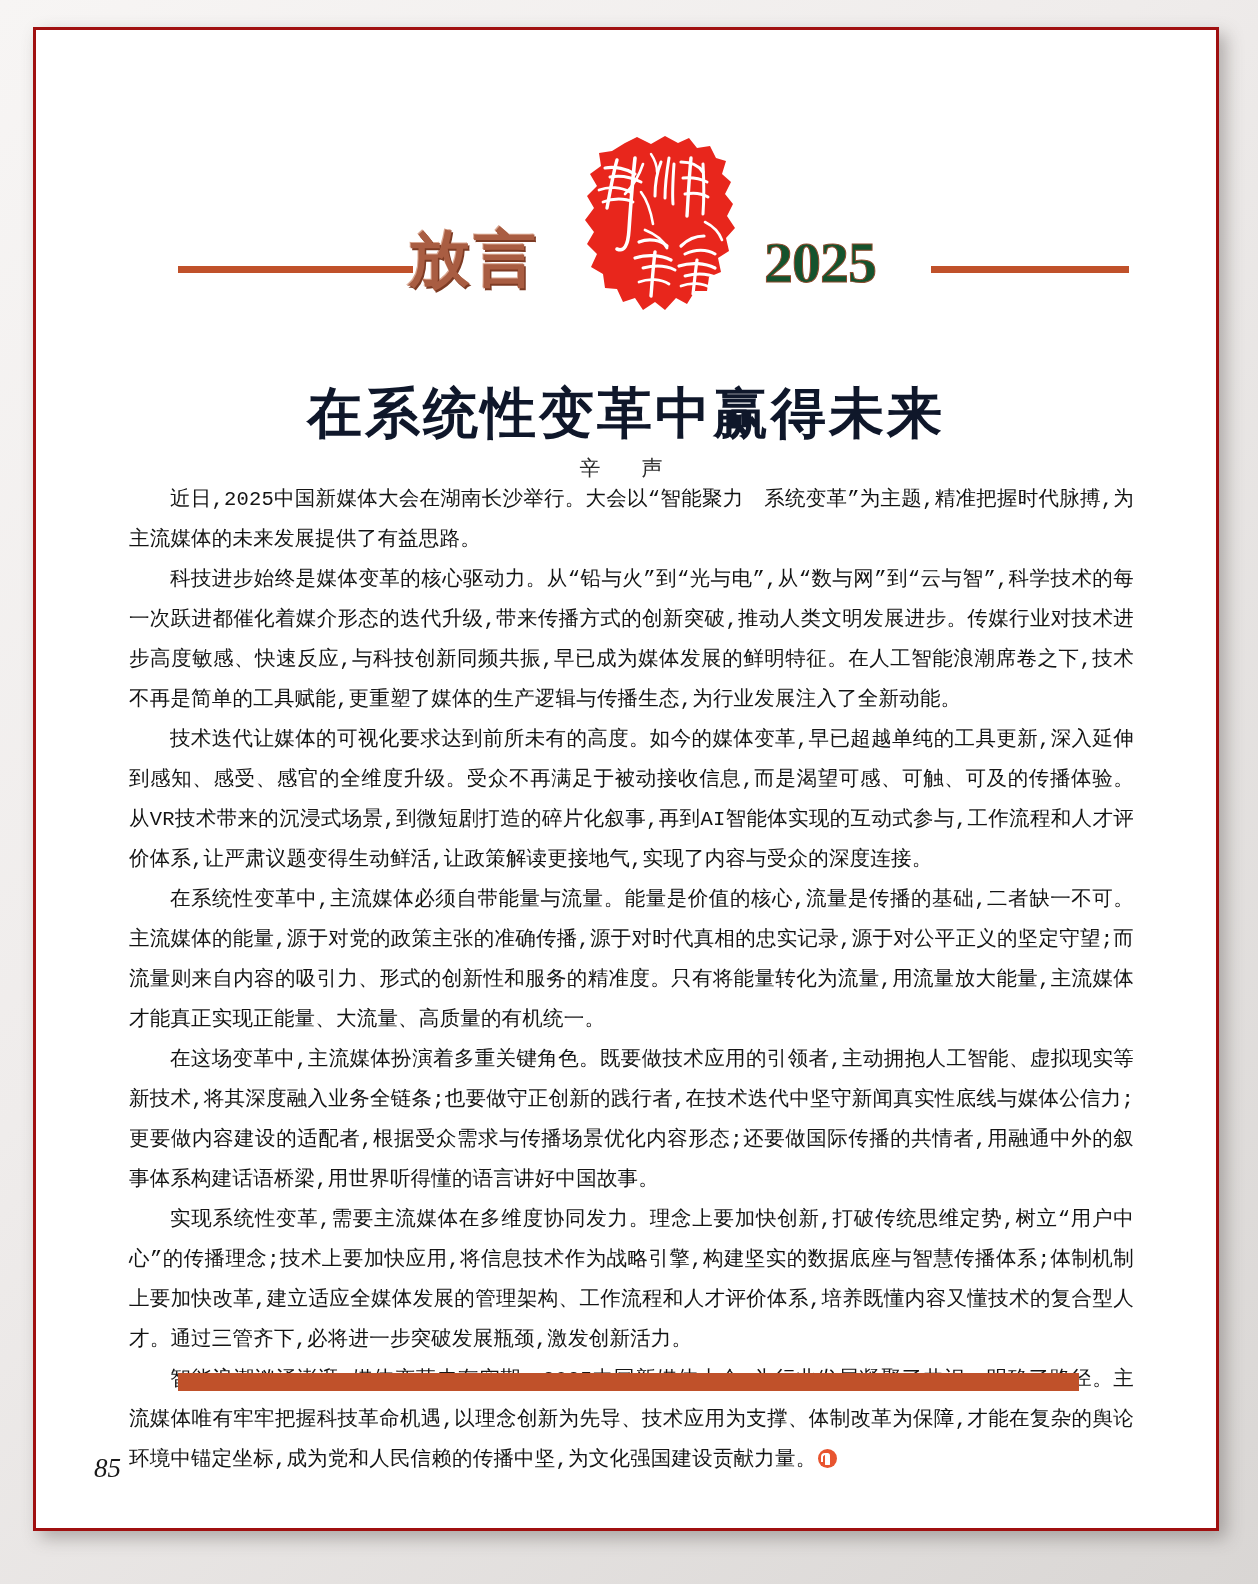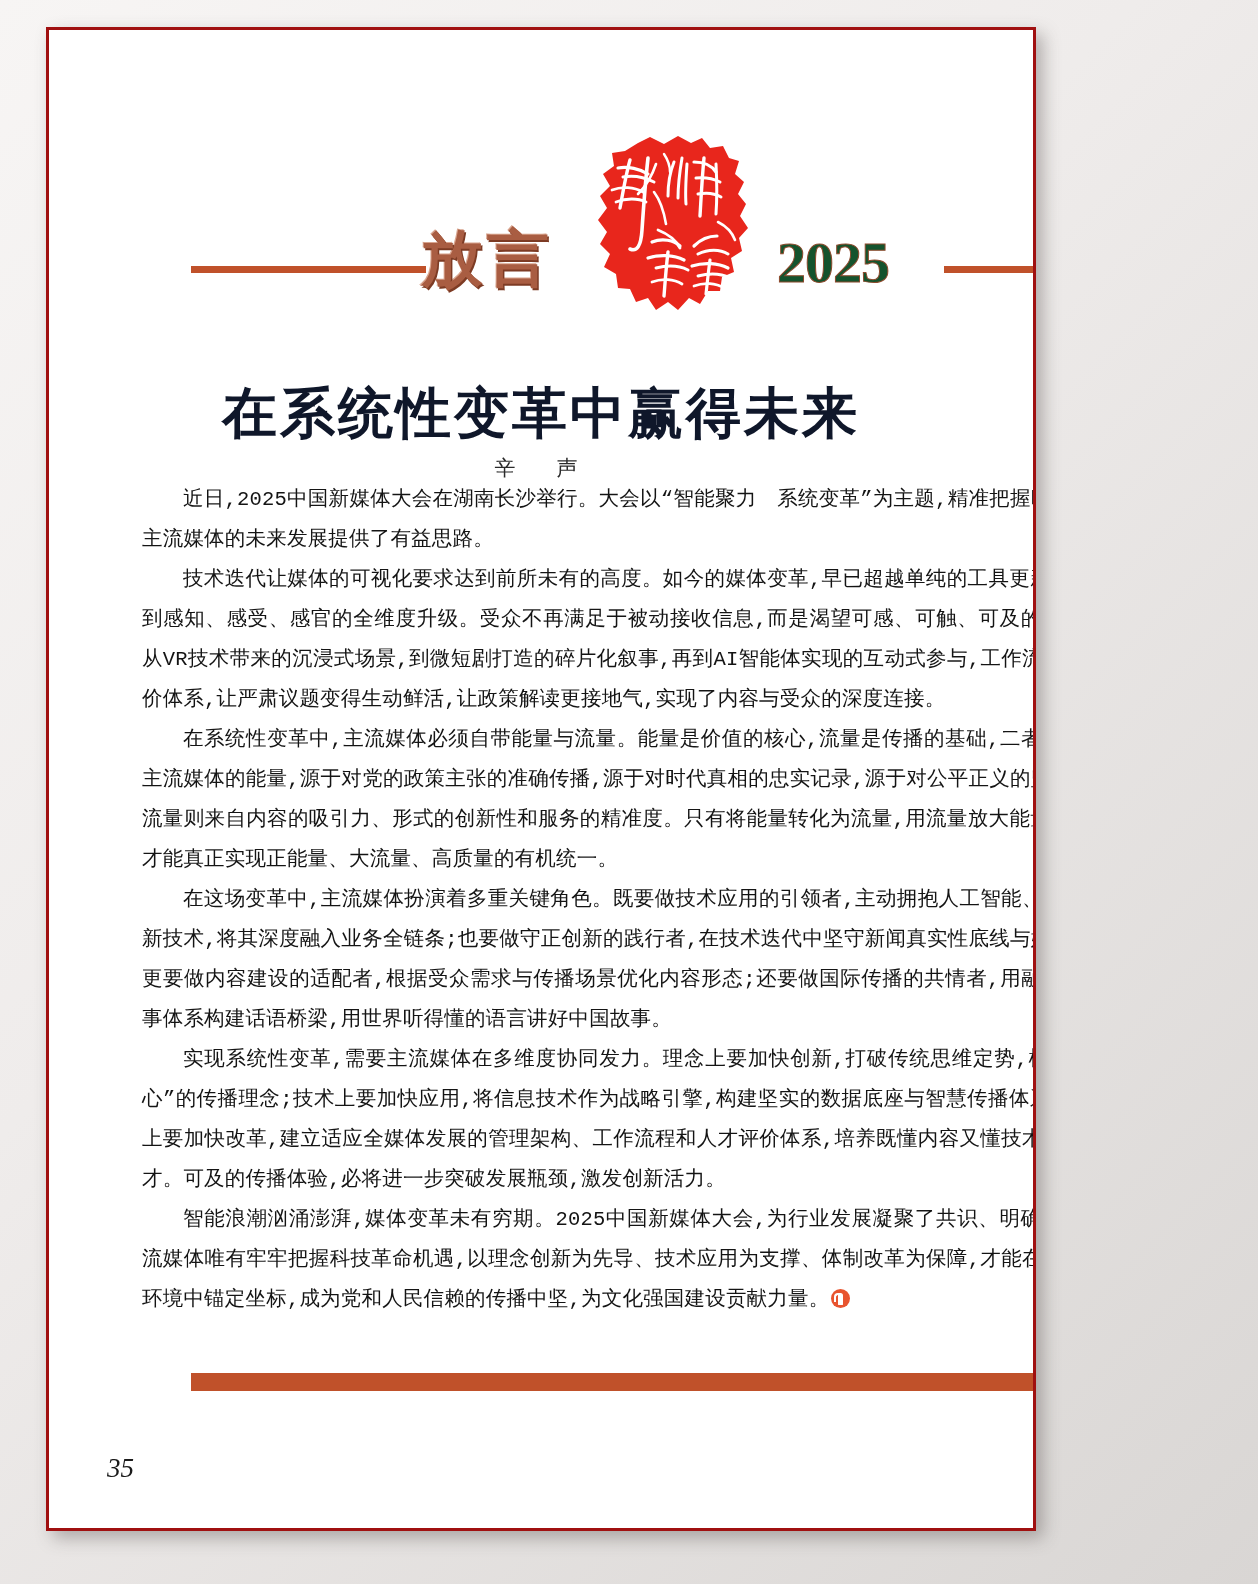--- a/index.html
+++ b/index.html
@@ -11,23 +11,23 @@
     height: 1584px;
     background: linear-gradient(135deg, #f7f5f4 0%, #efeceb 40%, #d9d6d4 100%);
     font-family: "Liberation Serif", "DejaVu Serif", serif;
     overflow: hidden;
     position: relative;
   }
 
   
   #page {
     position: absolute;
-    left: 46px;
+    left: 33px;
     top: 27px;
-    width: 990px;
+    width: 1186px;
     height: 1504px;
     background: #ffffff;
     border: 3px solid #a01010;
     box-sizing: border-box;
     box-shadow: 7px 7px 16px rgba(80,70,68,0.38);
   }
 
   .page-inner {
     position: absolute;
     inset: 0;
@@ -246,24 +246,25 @@
       </div>
 
       <div class="year">2025</div>
     </div>
 
     <h1 class="article-title">在系统性变革中赢得未来</h1>
     <div class="byline">辛　声</div>
 
     <div class="article-body">
       <p>近日,2025中国新媒体大会在湖南长沙举行。大会以“智能聚力　系统变革”为主题,精准把握时代脉搏,为主流媒体的未来发展提供了有益思路。</p>
+      <p>科技进步始终是媒体变革的核心驱动力。从“铅与火”到“光与电”,从“数与网”到“云与智”,科学技术的每一次跃进都催化着媒介形态的迭代升级,带来传播方式的创新突破,推动人类文明发展进步。传媒行业对技术进步高度敏感、快速反应,与科技创新同频共振,早已成为媒体发展的鲜明特征。在人工智能浪潮席卷之下,技术不再是简单的工具赋能,更重塑了媒体的生产逻辑与传播生态,为行业发展注入了全新动能。</p>
       <p>技术迭代让媒体的可视化要求达到前所未有的高度。如今的媒体变革,早已超越单纯的工具更新,深入延伸到感知、感受、感官的全维度升级。受众不再满足于被动接收信息,而是渴望可感、可触、可及的传播体验。从VR技术带来的沉浸式场景,到微短剧打造的碎片化叙事,再到AI智能体实现的互动式参与,工作流程和人才评价体系,让严肃议题变得生动鲜活,让政策解读更接地气,实现了内容与受众的深度连接。</p>
       <p>在系统性变革中,主流媒体必须自带能量与流量。能量是价值的核心,流量是传播的基础,二者缺一不可。主流媒体的能量,源于对党的政策主张的准确传播,源于对时代真相的忠实记录,源于对公平正义的坚定守望;而流量则来自内容的吸引力、形式的创新性和服务的精准度。只有将能量转化为流量,用流量放大能量,主流媒体才能真正实现正能量、大流量、高质量的有机统一。</p>
       <p>在这场变革中,主流媒体扮演着多重关键角色。既要做技术应用的引领者,主动拥抱人工智能、虚拟现实等新技术,将其深度融入业务全链条;也要做守正创新的践行者,在技术迭代中坚守新闻真实性底线与媒体公信力;更要做内容建设的适配者,根据受众需求与传播场景优化内容形态;还要做国际传播的共情者,用融通中外的叙事体系构建话语桥梁,用世界听得懂的语言讲好中国故事。</p>
-      <p>实现系统性变革,需要主流媒体在多维度协同发力。理念上要加快创新,打破传统思维定势,树立“用户中心”的传播理念;技术上要加快应用,将信息技术作为战略引擎,构建坚实的数据底座与智慧传播体系;体制机制上要加快改革,建立适应全媒体发展的管理架构、工作流程和人才评价体系,培养既懂内容又懂技术的复合型人才。可及的传播体验,必将进一步突破发展瓶颈,激发创新活力。</p>
+      <p>实现系统性变革,需要主流媒体在多维度协同发力。理念上要加快创新,打破传统思维定势,树立“用户中心”的传播理念;技术上要加快应用,将信息技术作为战略引擎,构建坚实的数据底座与智慧传播体系;体制机制上要加快改革,建立适应全媒体发展的管理架构、工作流程和人才评价体系,培养既懂内容又懂技术的复合型人才。通过三管齐下,必将进一步突破发展瓶颈,激发创新活力。</p>
       <p><span>智能浪潮汹涌澎湃,媒体变革未有穷期。2025中国新媒体大会,为行业发展凝聚了共识、明确了路径。主流媒体唯有牢牢把握科技革命机遇,以理念创新为先导、技术应用为支撑、体制改革为保障,才能在复杂的舆论环境中锚定坐标,成为党和人民信赖的传播中坚,为文化强国建设贡献力量。</span><span class="endmark"></span></p>
     </div>
 
     <div class="footer-bar"></div>
-    <div class="folio">35</div>
+    <div class="folio">85</div>
 
   </div>
 </div>
 
 </body></html>

